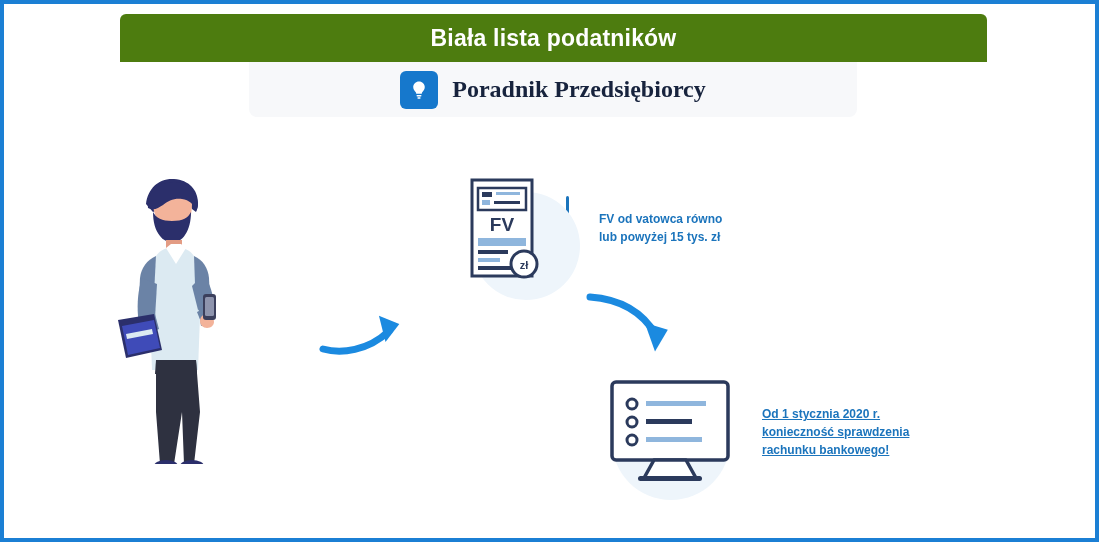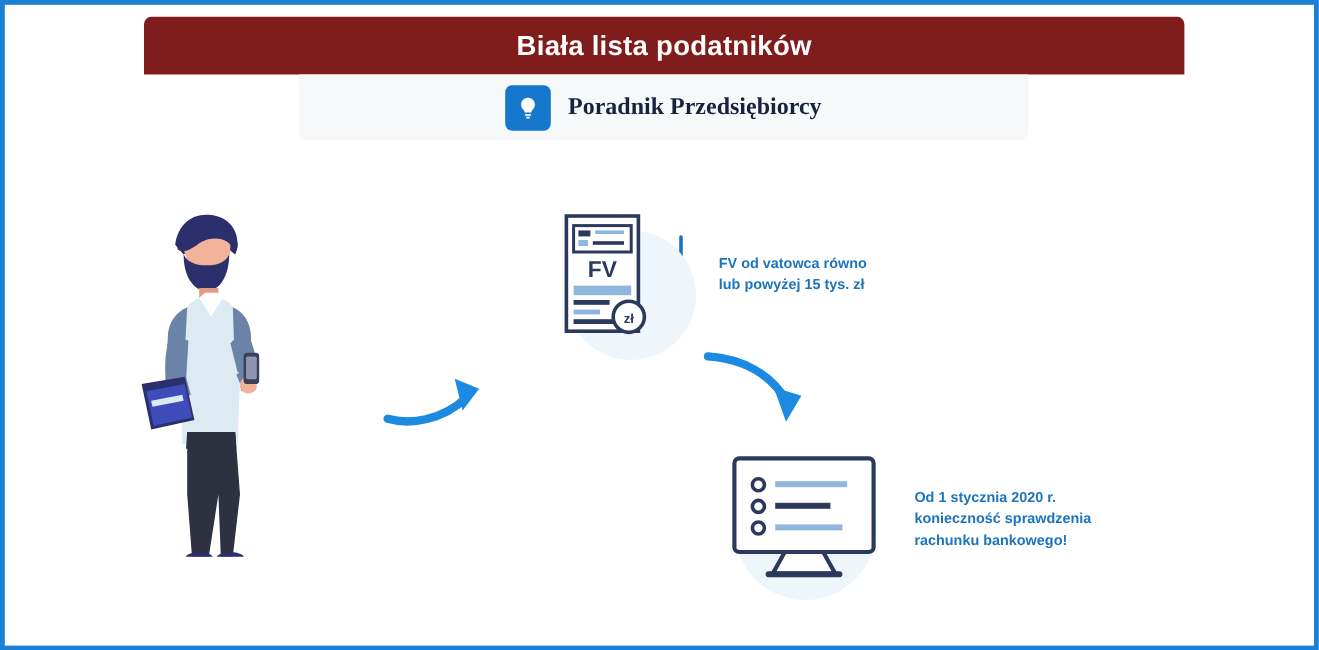--- a/index.html
+++ b/index.html
@@ -29,21 +29,21 @@
     border-bottom: 4px solid #1b7fd4;
   }
 
   
   .header-bar {
     position: absolute;
     left: 116px;
     top: 10px;
     width: 867px;
     height: 48px;
-    background: #7f1d1d;
+    background: #4d7c0f;
     border-radius: 6px 6px 0 0;
     display: flex;
     align-items: center;
     justify-content: center;
   }
   .header-title {
     color: #ffffff;
     font-size: 23px;
     font-weight: bold;
     letter-spacing: 0.2px;
@@ -70,21 +70,21 @@
     width: 38px;
     height: 38px;
     border-radius: 6px;
     background: #1678cc;
     display: flex;
     align-items: center;
     justify-content: center;
   }
   .subheader-title {
     color: #17233d;
-    font-size: 20px;
+    font-size: 24px;
     font-weight: bold;
     font-family: "Liberation Serif", serif;
   }
 
   
   .person {
     position: absolute;
     left: 104px;
     top: 160px;
     width: 150px;
@@ -140,21 +140,21 @@
   .step-1 .divider {
     width: 3px;
     height: 64px;
     background: #1b74bc;
     margin: 0 18px 0 8px;
     border-radius: 2px;
   }
 
   .step-2 { left: 600px; top: 372px; }
   .step-2 .halo { width: 118px; height: 118px; left: 8px; top: 6px; }
-  .step-2 .step-text { margin-left: 26px; }
+  .step-2 .step-text { margin-left: 26px; text-decoration: underline; }
 </style>
 </head>
 <body>
 
 <div class="infographic">
 
   <div class="header-bar">
     <div class="header-title">Biała lista podatników</div>
   </div>
 

